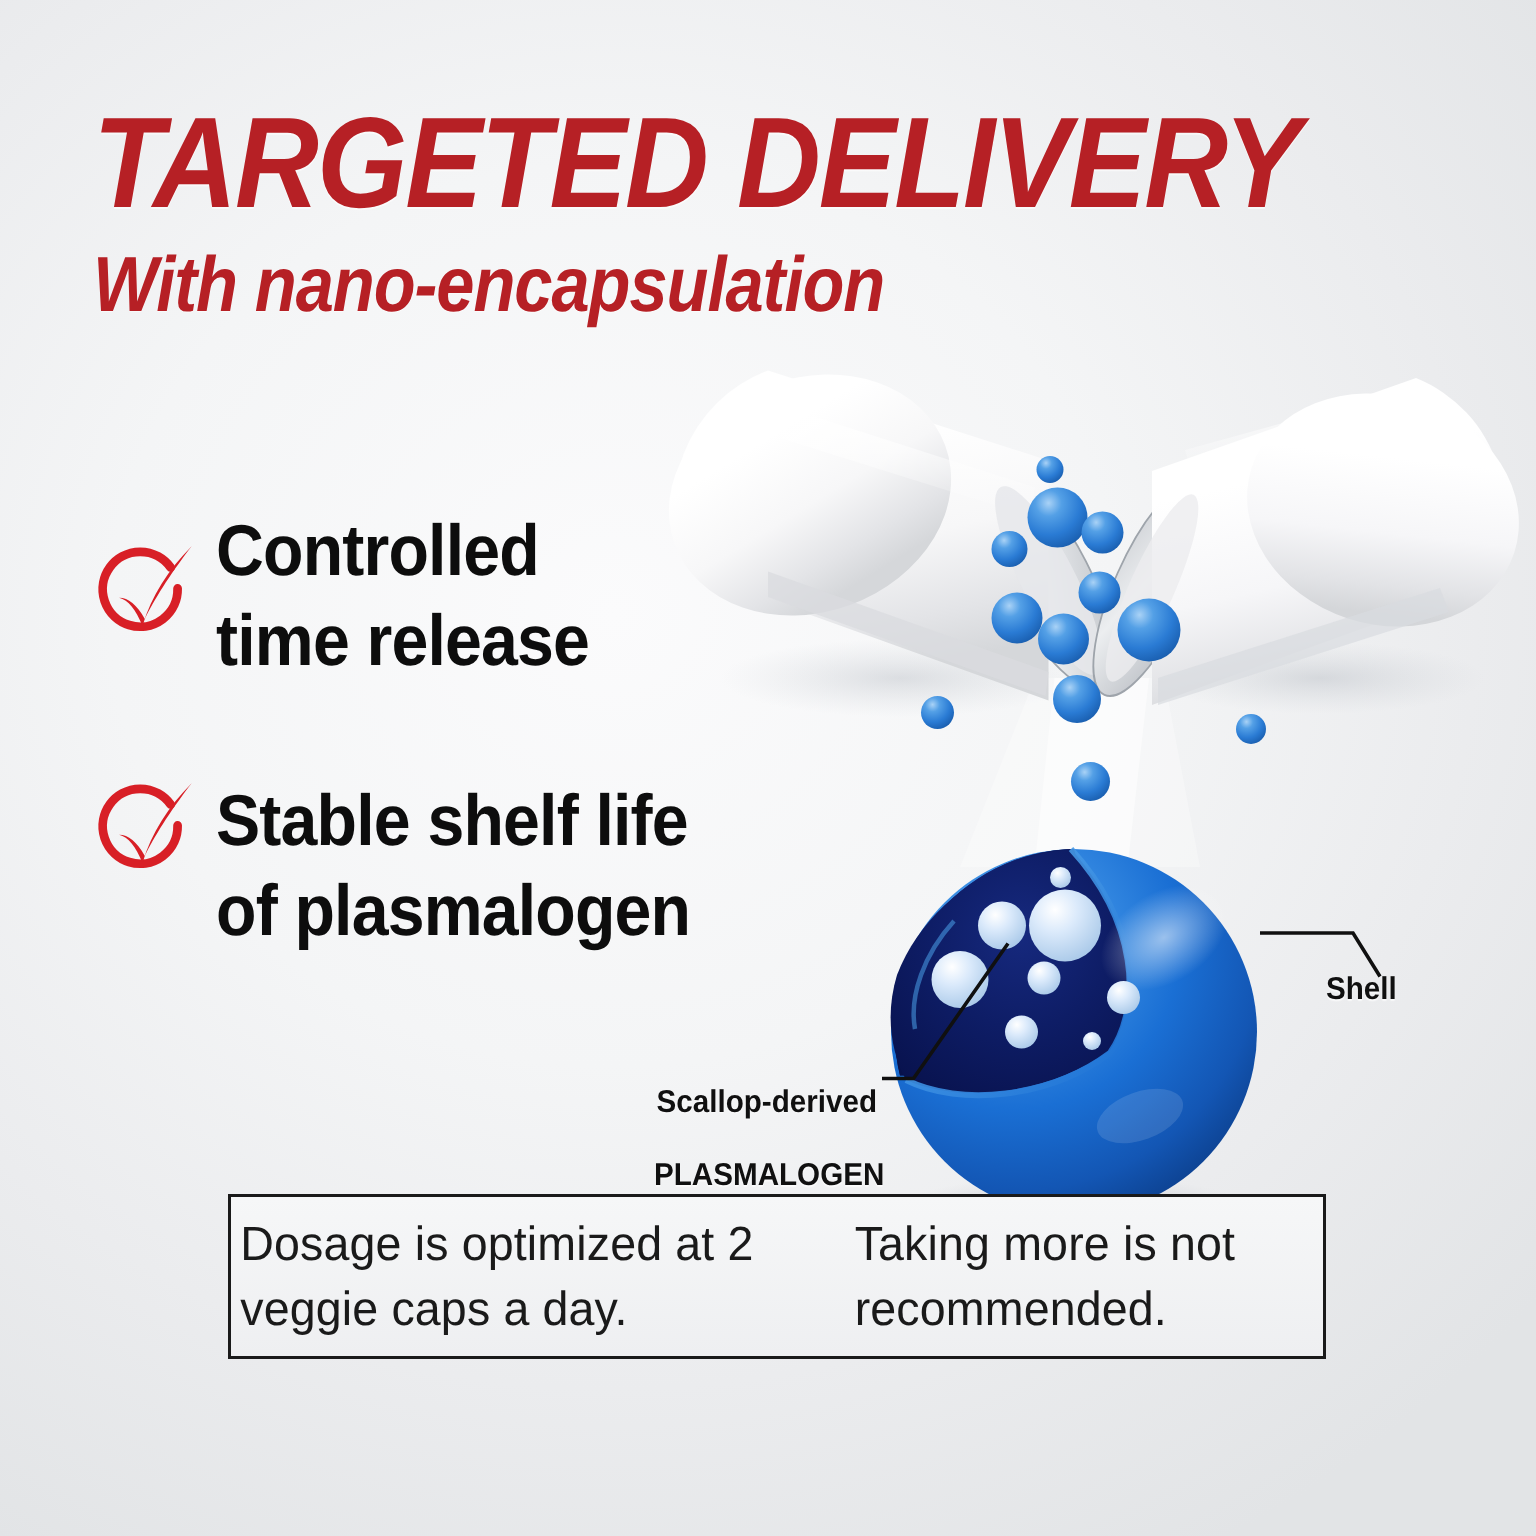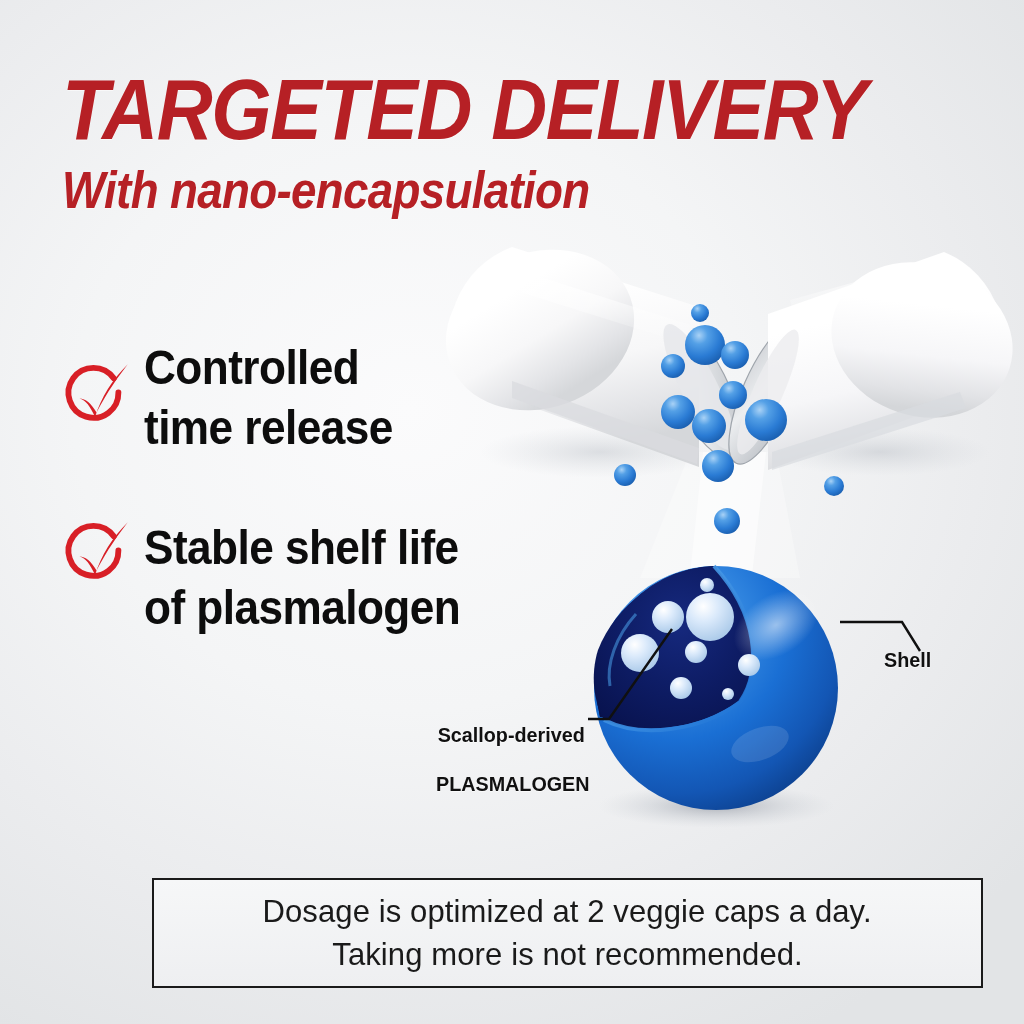--- a/index.html
+++ b/index.html
@@ -113,27 +113,27 @@
   #label-shell {
     left: 884px;
     top: 648px;
     font-size: 21px;
   }
 
   
   #dosage-box {
     position: absolute;
     left: 152px;
-    top: 878px;
-    width: 831px;
+    top: 796px;
+    width: 732px;
     height: 110px;
     border: 2px solid #1a1a1a;
     background: linear-gradient(180deg, #f6f7f8 0%, #eeeff1 100%);
     display: flex;
-    flex-direction: column;
+    flex-direction: row;
     align-items: center;
     justify-content: center;
     box-sizing: border-box;
   }
   .dosage-line {
     font-family: "Liberation Sans Narrow", "Liberation Sans", sans-serif;
     font-weight: 400;
     font-size: 32px;
     line-height: 1.34;
     color: #1a1a1a;

